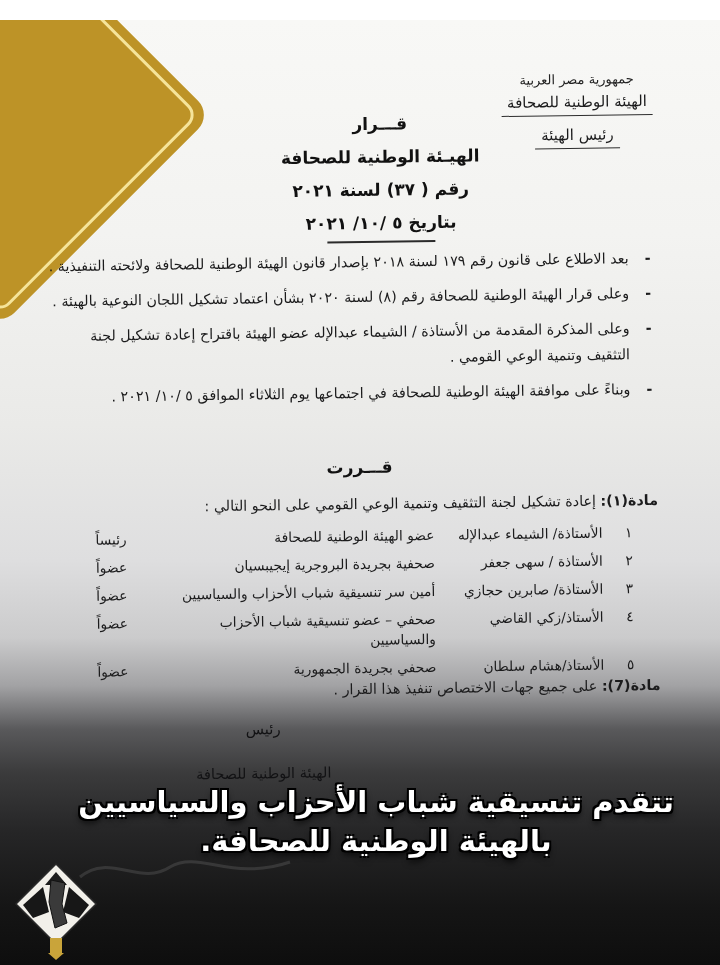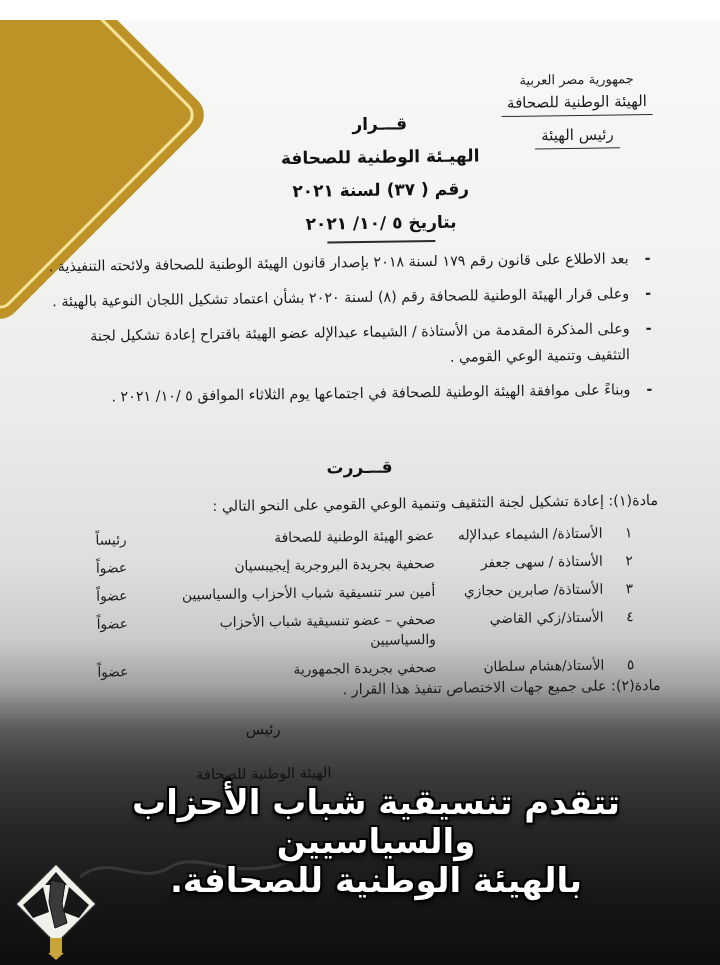--- a/index.html
+++ b/index.html
@@ -26,36 +26,36 @@
     font-weight:bold;font-size:17px;line-height:33px;color:#111;}
   .title-underline{width:108px;height:2px;background:#2b2b2b;margin:1px auto 0;}
 
   .preamble{position:absolute;top:229px;right:62px;left:52px;font-size:14.3px;line-height:26px;text-align:right;}
   .p-item{position:relative;padding-right:26px;margin-bottom:9px;}
   .p-item::before{content:"-";position:absolute;right:4px;top:0;font-weight:bold;}
 
   .decision{position:absolute;top:437px;left:0;right:0;text-align:center;font-weight:bold;font-size:17px;color:#111;}
 
   .article{font-size:14.3px;line-height:24px;text-align:right;}
-  .article .lbl{font-weight:normal;}
+  .article .lbl{font-weight:bold;}
   .article1{position:absolute;top:472px;right:62px;left:40px;}
   .article2{position:absolute;top:657px;right:62px;left:40px;}
 
   .members{position:absolute;top:506px;right:88px;left:95px;font-size:13.8px;}
   .m-row{display:grid;grid-template-columns:30px 168px 1fr 84px;align-items:start;margin-bottom:8px;line-height:20px;}
   .m-num{text-align:right;}
   .m-pos{text-align:left;}
 
   .signature{position:absolute;top:699px;right:340px;width:240px;text-align:center;color:#121214;}
   .sig-title{font-size:15px;}
   .sig-auth{font-size:14.5px;margin-top:27px;}
 
   
   .congrats{position:absolute;top:763px;left:34px;right:2px;text-align:center;direction:rtl;
-    font-weight:bold;font-size:34px;line-height:39px;color:#ffffff;
+    font-weight:bold;font-size:29px;line-height:39px;color:#ffffff;
     text-shadow:2px 2px 0 #000,-2px 2px 0 #000,2px -2px 0 #000,-2px -2px 0 #000,0 4px 6px rgba(0,0,0,.85);}
 
   .ghost-sig{position:absolute;top:822px;left:70px;width:230px;height:50px;opacity:.14;pointer-events:none;}
 
   .logo{position:absolute;left:14px;top:840px;width:110px;height:118px;}
 </style>
 </head>
 <body>
 
 <div class="screen">
@@ -123,21 +123,21 @@
       </div>
       <div class="m-row">
         <div class="m-num">٥</div>
         <div class="m-name">الأستاذ/هشام سلطان</div>
         <div class="m-role">صحفي بجريدة الجمهورية</div>
         <div class="m-pos">عضواً</div>
       </div>
     </div>
 
     <div class="article article2">
-      <span class="lbl">مادة(٢):</span>
+      <span class="lbl">مادة(7):</span>
       <span>على جميع جهات الاختصاص تنفيذ هذا القرار .</span>
     </div>
 
     <div class="signature">
       <div class="sig-title">رئيس</div>
       <div class="sig-auth">الهيئة الوطنية للصحافة</div>
     </div>
 
   </div>
 

